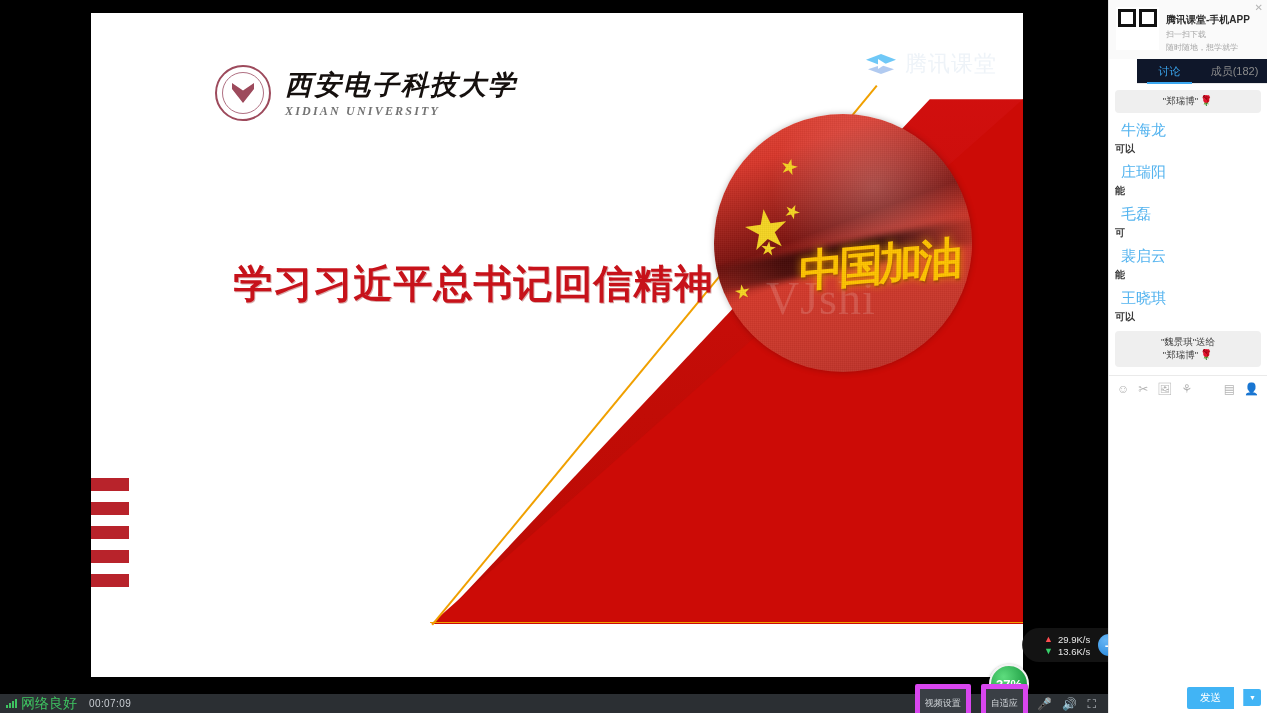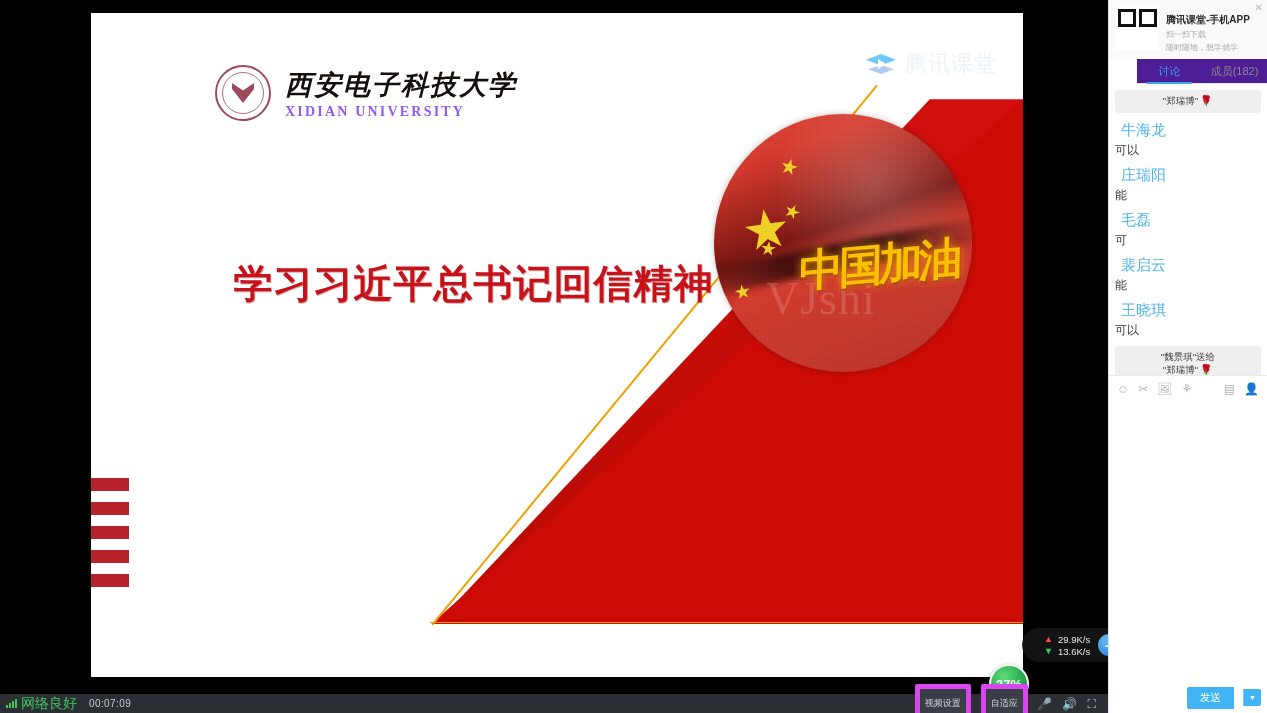--- a/index.html
+++ b/index.html
@@ -104,22 +104,22 @@
   .seal-inner {
     width:22px; height:20px; background:#9d4a5c;
     clip-path: polygon(0 0, 50% 38%, 100% 0, 100% 30%, 50% 100%, 0 30%);
   }
   .uni-names { display:flex; flex-direction:column; gap:1px; }
   .uni-cn {
     font-family:"DejaVu Serif", serif; font-size: 27px; font-weight: 700;
     color:#15100e; letter-spacing: 2px; font-style: italic;
   }
   .uni-en {
-    font-family:"Liberation Serif", serif; font-size: 14px; font-weight: 700;
-    color:#8b5cf6; letter-spacing: 2.2px;
+    font-family:"Liberation Serif", serif; font-size: 12px; font-weight: 700;
+    color:#737373; letter-spacing: 2.2px; font-style: italic;
   }
 
   #tx-logo { position:absolute; right: 26px; top: 36px; display:flex; align-items:center; gap:9px; }
   .tx-mark { width: 30px; height: 30px; position: relative; }
   .tx-mark .cap {
     position:absolute; left:0; top:5px; width:30px; height:18px; background:#6fc8f7;
     clip-path: polygon(50% 0, 100% 32%, 50% 64%, 0 32%);
   }
   .tx-mark .base {
     position:absolute; left:2px; top:13px; width:26px; height:14px; background:#a8c4ee;
@@ -216,38 +216,38 @@
     border:3px solid #111;
   }
   .qr::before { left:1px; top:1px; }
   .qr::after  { right:1px; top:1px; }
   .promo-txt { display:flex; flex-direction:column; justify-content:center; gap:2px; min-width:0; }
   .promo-t { font-size:10px; color:#2b2b2b; font-weight:600; white-space:nowrap; }
   .promo-s { font-size:8px; color:#a6a6a6; white-space:nowrap; }
   .promo-x {
     position:absolute; right:4px; top:2px; font-size:10px; color:#b5b5b5; cursor:pointer;
   }
-  #tabs { display:flex; height:25px; border-bottom:1px solid #e8e8e8; background:#4c1d95;margin-left:28px; }
+  #tabs { display:flex; height:25px; border-bottom:1px solid #e8e8e8; background:#0f172a;margin-left:28px; }
   .tab {
     flex:1; display:flex; align-items:center; justify-content:center;
     font-size:11px; color:#8c8c8c; position:relative; cursor:pointer;
   }
   .tab.active { color:#3ba7f0; }
   .tab.active::after {
     content:""; position:absolute; left:10px; right:10px; bottom:-1px; height:2px; background:#3ba7f0;
   }
   #msgs { flex:1; overflow:hidden; padding:6px 6px 0 6px; position:relative; background:#fff; }
   .gift {
     background:#efefef; border-radius:4px; padding:4px 6px; margin-bottom:8px;
     text-align:center; font-size:9.5px; color:#3d3d3d; line-height:1.45;
   }
   .rose { color:#e05a6b; font-size:10px; }
   .msg { margin-bottom:7px; }
   .who { font-size:15px; color:#53b3ef; margin-left:6px; margin-bottom:2px; }
-  .body { font-size:12px; color:#3a3a3a; }
+  .body { font-size:10px; color:#3a3a3a;font-weight:bold; }
   #inbar {
     height:26px; border-top:1px solid #eaeaea; display:flex; align-items:center;
     padding:0 8px; gap:9px; background:#fff;
   }
   .ibico { font-size:12px; color:#b3b3b3; line-height:1; cursor:pointer; }
   .ibright { margin-left:auto; display:flex; gap:9px; }
   #inputarea { flex:1; background:#fff; }
   #sendrow {
     height:27px; display:flex; align-items:center; justify-content:flex-end;
     padding:0 6px 4px 0; gap:9px; background:#fff;

